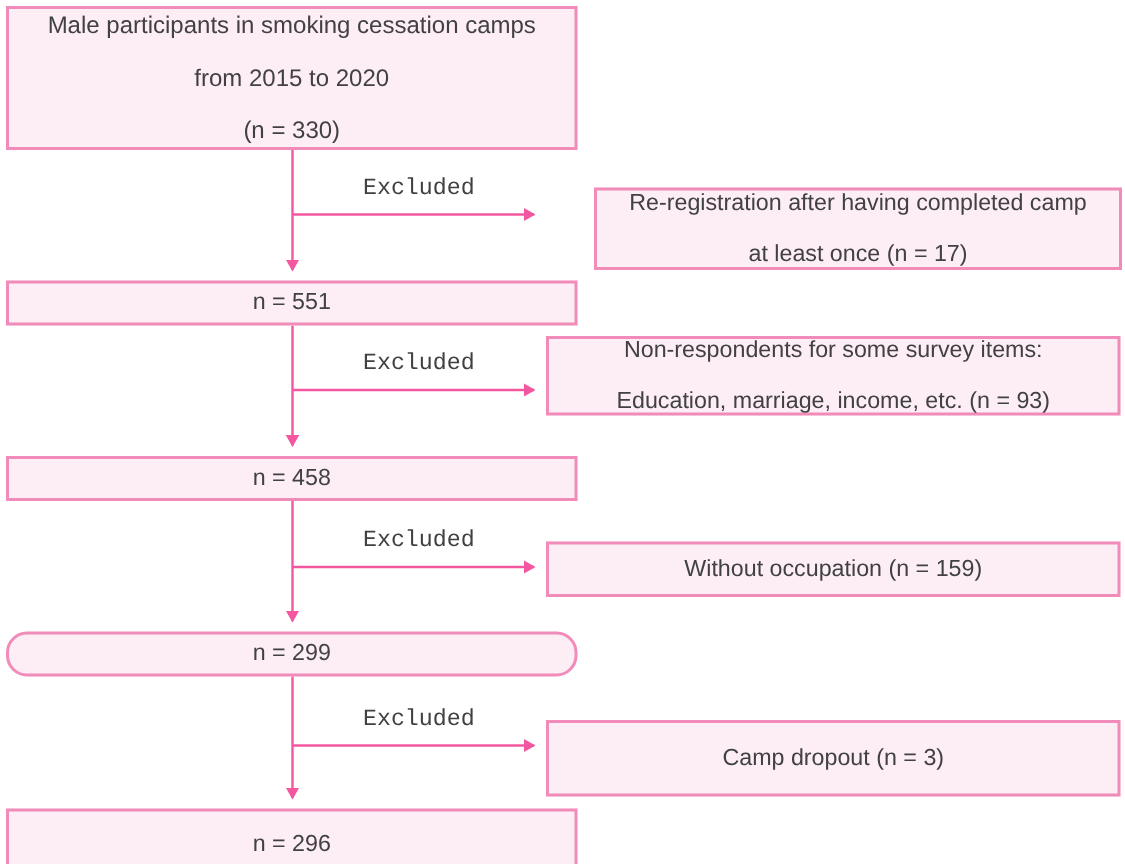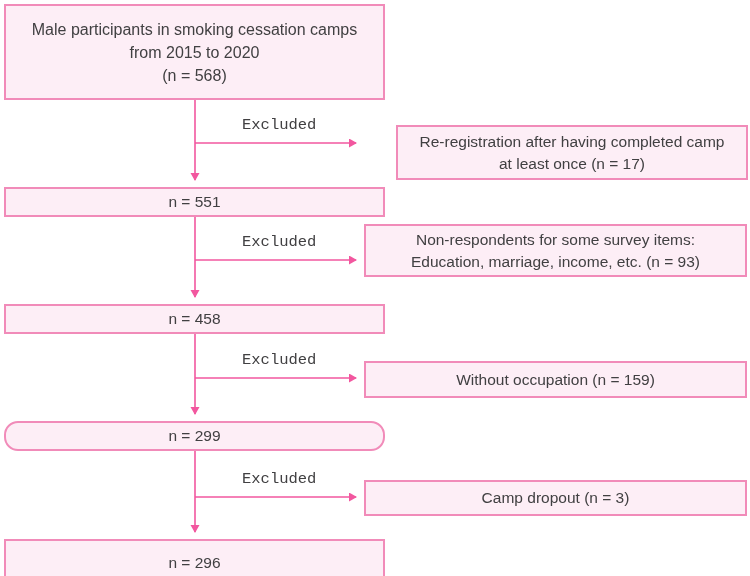--- a/index.html
+++ b/index.html
@@ -40,20 +40,21 @@
   .box {
     position: absolute;
     box-sizing: border-box;
     border: 2px solid var(--box_border);
     background: var(--box_fill);
     display: flex;
     flex-direction: column;
     align-items: center;
     justify-content: center;
     text-align: center;
+    gap: 12px;
   }
   .box.main {
     font-size: 16px;
     line-height: 23px;
   }
   .box.small {
     font-size: 15.5px;
   }
   .box.excl {
     font-size: 15.5px;
@@ -85,21 +86,21 @@
     <path class="line" d="M195,260 H356" marker-end="url(#ah)"></path>
     <path class="line" d="M195,334 V414" marker-end="url(#ah)"></path>
     <path class="line" d="M195,378 H356" marker-end="url(#ah)"></path>
     <path class="line" d="M195,451 V532" marker-end="url(#ah)"></path>
     <path class="line" d="M195,497 H356" marker-end="url(#ah)"></path>
   </svg>
 
   <div class="box main" style="left:4px; top:4px; width:381px; height:96px;">
     <div>Male participants in smoking cessation camps</div>
     <div>from 2015 to 2020</div>
-    <div>(n = 568)</div>
+    <div>(n = 330)</div>
   </div>
 
   <div class="box small" style="left:4px; top:187px; width:381px; height:30px;">
     <span>n = 551</span>
   </div>
 
   <div class="box small" style="left:4px; top:304px; width:381px; height:30px;text-align:right;">
     <span>n = 458</span>
   </div>
 
@@ -123,17 +124,17 @@
 
   <div class="box excl" style="left:364px; top:224px; width:383px; height:53px;">
     <div>Non-respondents for some survey items:</div>
     <div>Education, marriage, income, etc. (n = 93)</div>
   </div>
 
   <div class="box excl" style="left:364px; top:361px; width:383px; height:37px;">
     <div>Without occupation (n = 159)</div>
   </div>
 
-  <div class="box excl" style="left:364px; top:480px; width:383px; height:36px;">
+  <div class="box excl" style="left:364px; top:480px; width:383px; height:51px;">
     <div>Camp dropout (n = 3)</div>
   </div>
 
 </div>
 
 </body></html>

